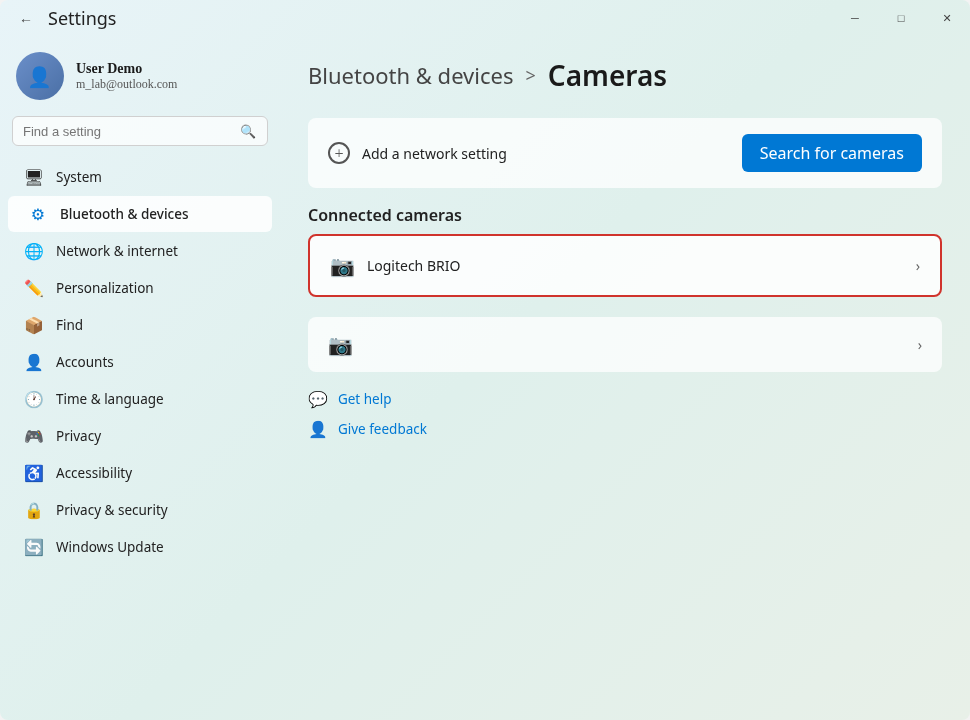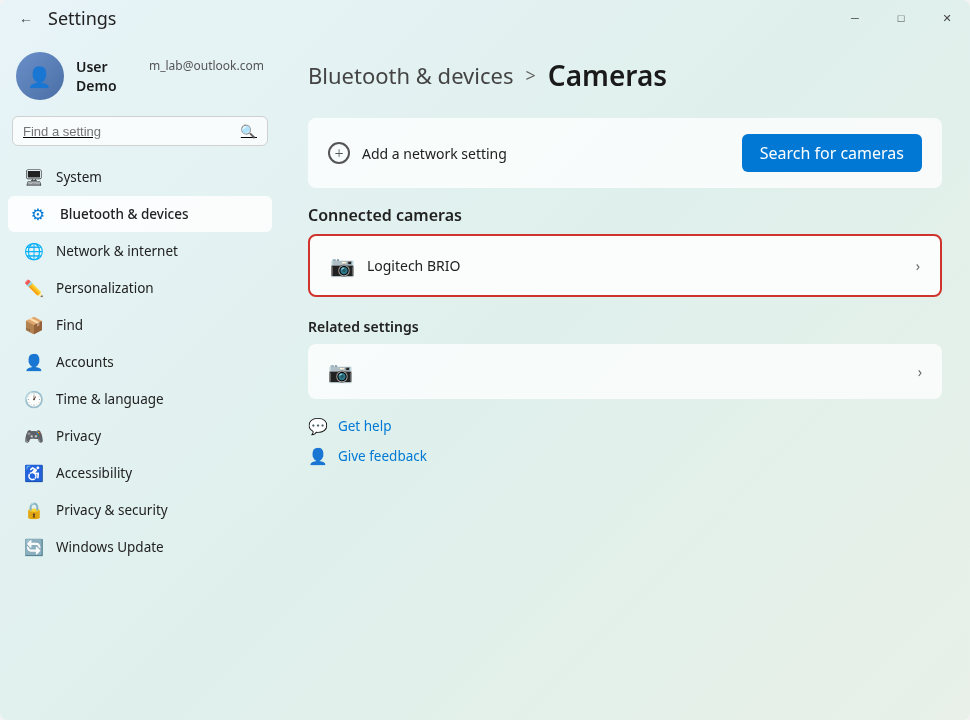--- a/index.html
+++ b/index.html
@@ -93,33 +93,32 @@
       display: flex;
       align-items: center;
       justify-content: center;
       flex-shrink: 0;
       overflow: hidden;
     }
     .avatar-inner {
       color: white;
       font-size: 20px;
     }
-    .user-info { display: flex; flex-direction: row; }
+    .user-info { display: flex; flex-direction: column; font-family: Liberation Serif, serif; }
     .user-name { font-size: 14px; font-weight: 600; color: #1a1a1a; }
     .user-email { font-size: 12px; color: #555; }
     .search-box {
       margin: 0 12px 12px 12px;
       display: flex;
       align-items: center;
       background: rgba(255,255,255,0.7);
       border: 1px solid #d0d0d0;
       border-radius: 6px;
       padding: 5px 10px;
       gap: 4px;
-      text-decoration: underline;
     }
     .search-box input {
       border: none;
       background: transparent;
       font-size: 13px;
       outline: none;
       flex: 1;
       color: #333;
     }
     .search-icon { color: #666; font-size: 13px; }
@@ -390,21 +389,20 @@
         <div class="camera-item">
           <div class="camera-left">
             <span class="camera-icon">📷</span>
             <span>Logitech BRIO</span>
           </div>
           <span class="chevron">›</span>
         </div>
       </div>
 
       <div style="margin-top:20px;">
-        <div class="related-title">Related settings</div>
         <div class="card">
           <div class="privacy-item">
             <div class="privacy-left">
               <span class="camera-icon">📷</span>
             </div>
             <span class="chevron">›</span>
           </div>
         </div>
       </div>
 

